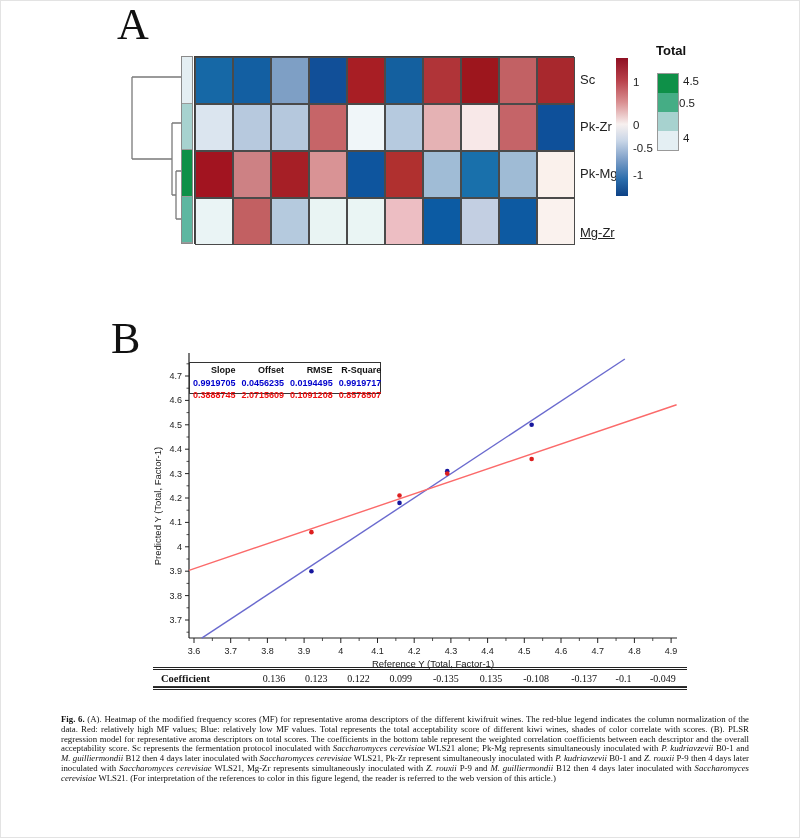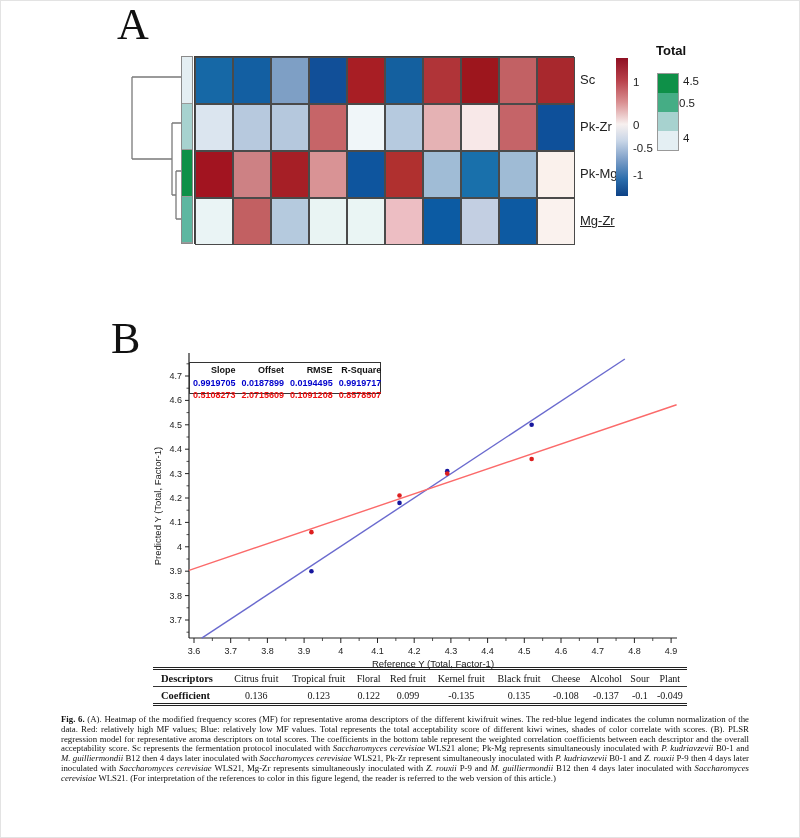--- a/index.html
+++ b/index.html
@@ -103,21 +103,21 @@
       <div class="hm-cell" title="Mg-Zr / Black fruit" style="background: rgb(237, 190, 195);"></div>
       <div class="hm-cell" title="Mg-Zr / Cheese" style="background: rgb(12, 91, 163);"></div>
       <div class="hm-cell" title="Mg-Zr / Alcohol" style="background: rgb(195, 207, 226);"></div>
       <div class="hm-cell" title="Mg-Zr / Sour" style="background: rgb(13, 90, 162);"></div>
       <div class="hm-cell" title="Mg-Zr / Plant" style="background: rgb(250, 242, 238);"></div>
     </div>
   <div class="abs" id="row-labels">
       <div class="rowlab" style="top: 0px;">Sc</div>
       <div class="rowlab" style="top: 47px;">Pk-Zr</div>
       <div class="rowlab" style="top: 94px;">Pk-Mg</div>
-      <div class="rowlab" style="top: 141px; text-decoration: underline;">Mg-Zr</div>
+      <div class="rowlab" style="top: 153px; text-decoration: underline;">Mg-Zr</div>
     </div>
   <div class="abs" id="col-labels-holder"></div>
 
   <div class="abs" id="colorbar"></div>
   <div class="abs" id="cb-ticks">
       <div class="cbtick" style="top: 75px;">1</div>
       <div class="cbtick" style="top: 96px; padding-left: 46px;">0.5</div>
       <div class="cbtick" style="top: 118px;">0</div>
       <div class="cbtick" style="top: 141px;">-0.5</div>
       <div class="cbtick" style="top: 168px;">-1</div>
@@ -231,50 +231,37 @@
     <table>
         <tbody id="stats-body">
           <tr>
             <th>Slope</th>
             <th>Offset</th>
             <th>RMSE</th>
             <th>R-Square</th>
           </tr>
           <tr>
             <td style="color: rgb(0, 0, 204);">0.9919705</td>
-            <td style="color: rgb(0, 0, 204);">0.0187899</td>
+            <td style="color: rgb(0, 0, 204);">0.0456235</td>
             <td style="color: rgb(0, 0, 204);">0.0194495</td>
             <td style="color: rgb(0, 0, 204);">0.9919717</td>
           </tr>
           <tr>
-            <td style="color: rgb(238, 17, 17);">0.5108273</td>
+            <td style="color: rgb(238, 17, 17);">0.3888745</td>
             <td style="color: rgb(238, 17, 17);">2.0715609</td>
             <td style="color: rgb(238, 17, 17);">0.1091208</td>
             <td style="color: rgb(238, 17, 17);">0.8578507</td>
           </tr>
         </tbody>
       </table>
   </div>
 
   <div class="abs" id="coef-table">
     <table>
         <tbody id="coef-body">
-          <tr>
-            <td class="rowhead">Descriptors</td>
-            <td>Citrus fruit</td>
-            <td>Tropical fruit</td>
-            <td>Floral</td>
-            <td>Red fruit</td>
-            <td>Kernel fruit</td>
-            <td>Black fruit</td>
-            <td>Cheese</td>
-            <td>Alcohol</td>
-            <td>Sour</td>
-            <td>Plant</td>
-          </tr>
           <tr>
             <td class="rowhead">Coefficient</td>
             <td>0.136</td>
             <td>0.123</td>
             <td>0.122</td>
             <td>0.099</td>
             <td>-0.135</td>
             <td>0.135</td>
             <td>-0.108</td>
             <td>-0.137</td>

